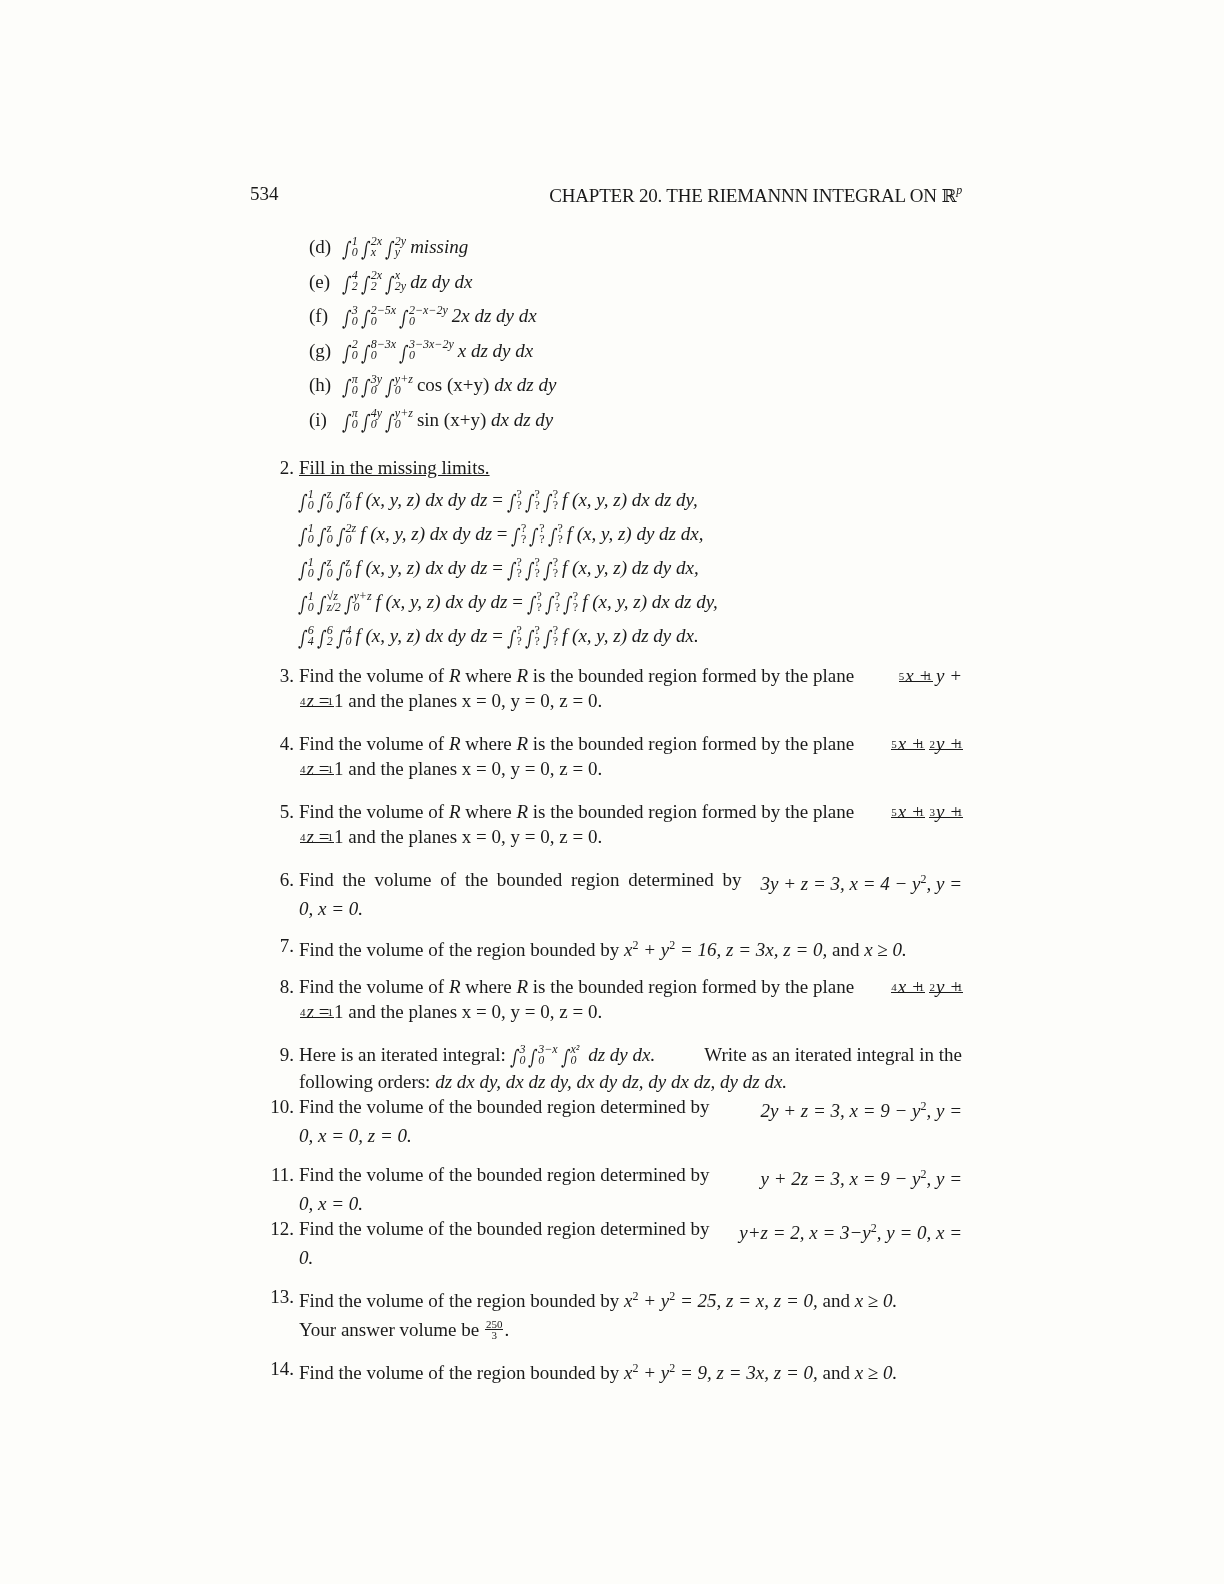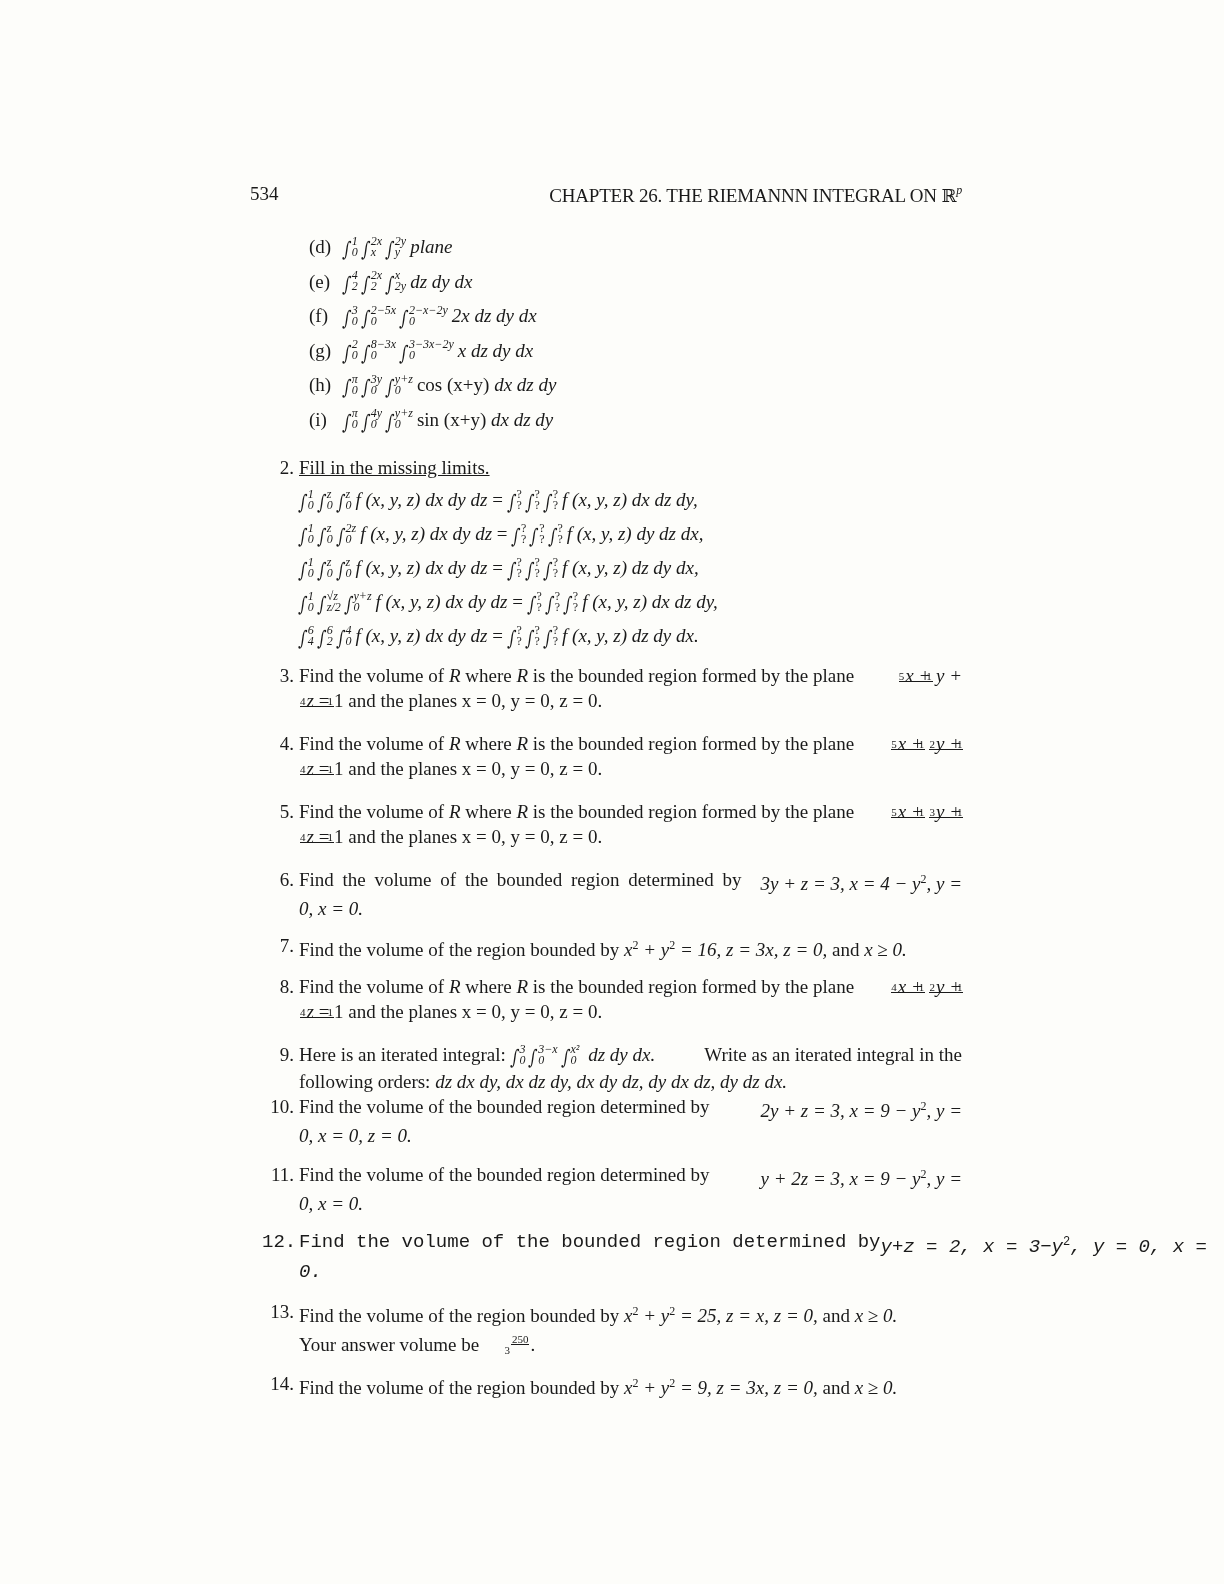--- a/index.html
+++ b/index.html
@@ -39,34 +39,34 @@
   .p-line { white-space: nowrap; }
   .eq-line { white-space: nowrap; height: 34px; line-height: 34px; }
 </style>
 </head>
 <body>
 
 <div class="page">
 
   <div class="running-head">
     <span class="page-number">534</span>
-    <span class="chapter-title"><span>CHAPTER 26.  THE RIEMANNN INTEGRAL ON </span><span class="bbR">ℝ</span><span class="sup-p">p</span></span>
+    <span class="chapter-title"><span>CHAPTER 20.  THE RIEMANNN INTEGRAL ON </span><span class="bbR">ℝ</span><span class="sup-p">p</span></span>
   </div>
 
   <div class="sub-list" id="sublist">
       <div class="sub-item"><span class="sub-label">(d)</span><span><span class="int">∫</span><span class="lim">
             <span class="up">1</span>
             <span class="lo">0</span>
           </span></span><span><span class="int">∫</span><span class="lim">
             <span class="up">2x</span>
             <span class="lo">x</span>
           </span></span><span><span class="int">∫</span><span class="lim">
             <span class="up">2y</span>
             <span class="lo">y</span>
-          </span></span><span class="math">plane</span></div>
+          </span></span><span class="math">missing</span></div>
       <div class="sub-item"><span class="sub-label">(e)</span><span><span class="int">∫</span><span class="lim">
             <span class="up">4</span>
             <span class="lo">2</span>
           </span></span><span><span class="int">∫</span><span class="lim">
             <span class="up">2x</span>
             <span class="lo">2</span>
           </span></span><span><span class="int">∫</span><span class="lim">
             <span class="up">x</span>
             <span class="lo">2y</span>
           </span></span><span class="math">dz dy dx</span></div>
@@ -331,37 +331,37 @@
         <div class="p-line math">0, x = 0, z = 0.</div>
       </div>
     <div class="problem reg" style="margin-top:14px;">
         <span class="num">11.</span>
         <div class="p-line" style="display: flex; justify-content: space-between;">
           <span>Find the volume of the bounded region determined by</span>
           <span class="math"><span>y + 2z = 3, x = 9 − y</span><span class="sup rm">2</span><span>, y =</span></span>
         </div>
         <div class="p-line math">0, x = 0.</div>
       </div>
-    <div class="problem reg" style="margin-top:14px;font-family:Liberation Mono, monospace;">
+    <div class="problem reg" style="">
         <span class="num">12.</span>
         <div class="p-line" style="display: flex; justify-content: space-between;">
           <span>Find the volume of the bounded region determined by</span>
           <span class="math"><span>y+z = 2, x = 3−y</span><span class="sup rm">2</span><span>, y = 0, x =</span></span>
         </div>
         <div class="p-line math">0.</div>
       </div>
 
     <div class="problem circ" style="margin-top:14px;">
         <span class="num">13.</span>
         <div class="p-line"><span>Find the volume of the region bounded by</span> <span class="math">x<span class="sup rm">2</span> + y<span class="sup rm">2</span> <span>= 25, z = x, z = 0,</span></span> <span>and</span> <span class="math">x ≥ 0.</span></div>
       </div>
     <div class="problem" style="margin-top:4px;">
       <span>Your answer volume be</span>
       <span class="frac">
-          <span class="num" style="position:static;width:auto;text-align:center;margin-left:26px;">250</span>
+          <span class="num" style="position:static;width:auto;text-align:center;">250</span>
           <span>3</span>
         </span>.
     </div>
 
     <div class="problem circ" style="margin-top:14px;">
         <span class="num">14.</span>
         <div class="p-line"><span>Find the volume of the region bounded by</span> <span class="math">x<span class="sup rm">2</span> + y<span class="sup rm">2</span> <span>= 9, z = 3x, z = 0,</span></span> <span>and</span> <span class="math">x ≥ 0.</span></div>
       </div>
   </div>
 </div>

